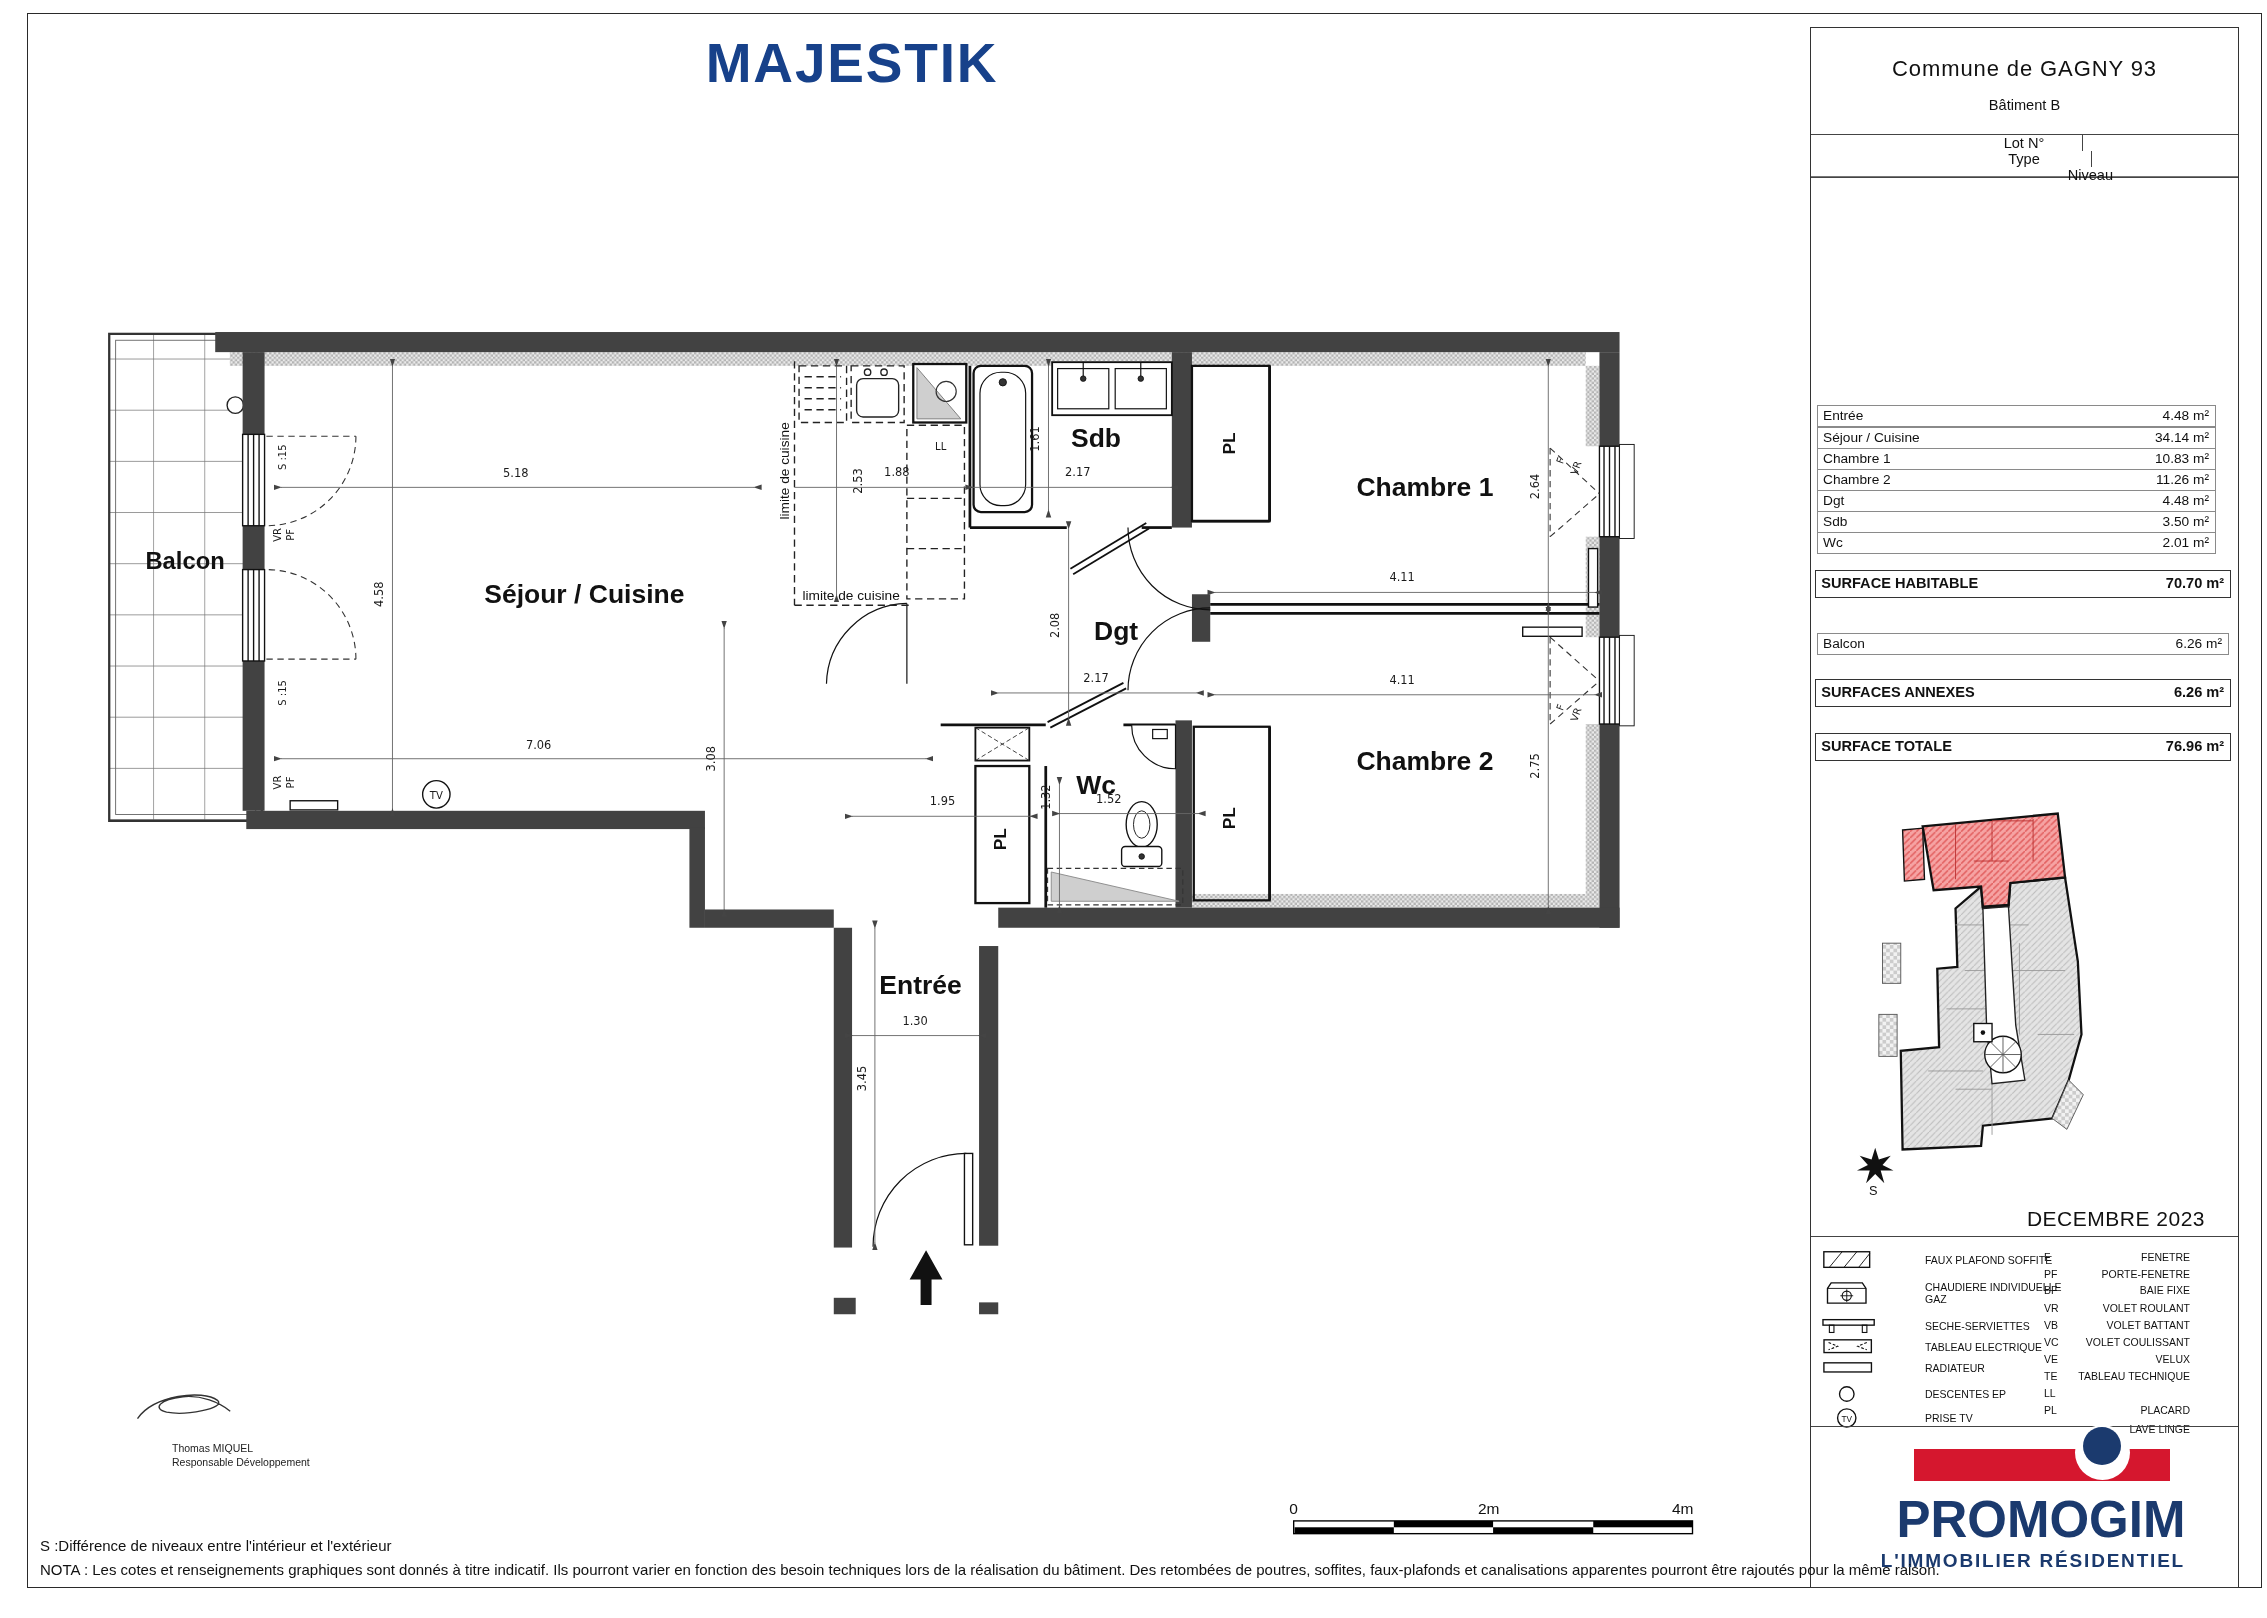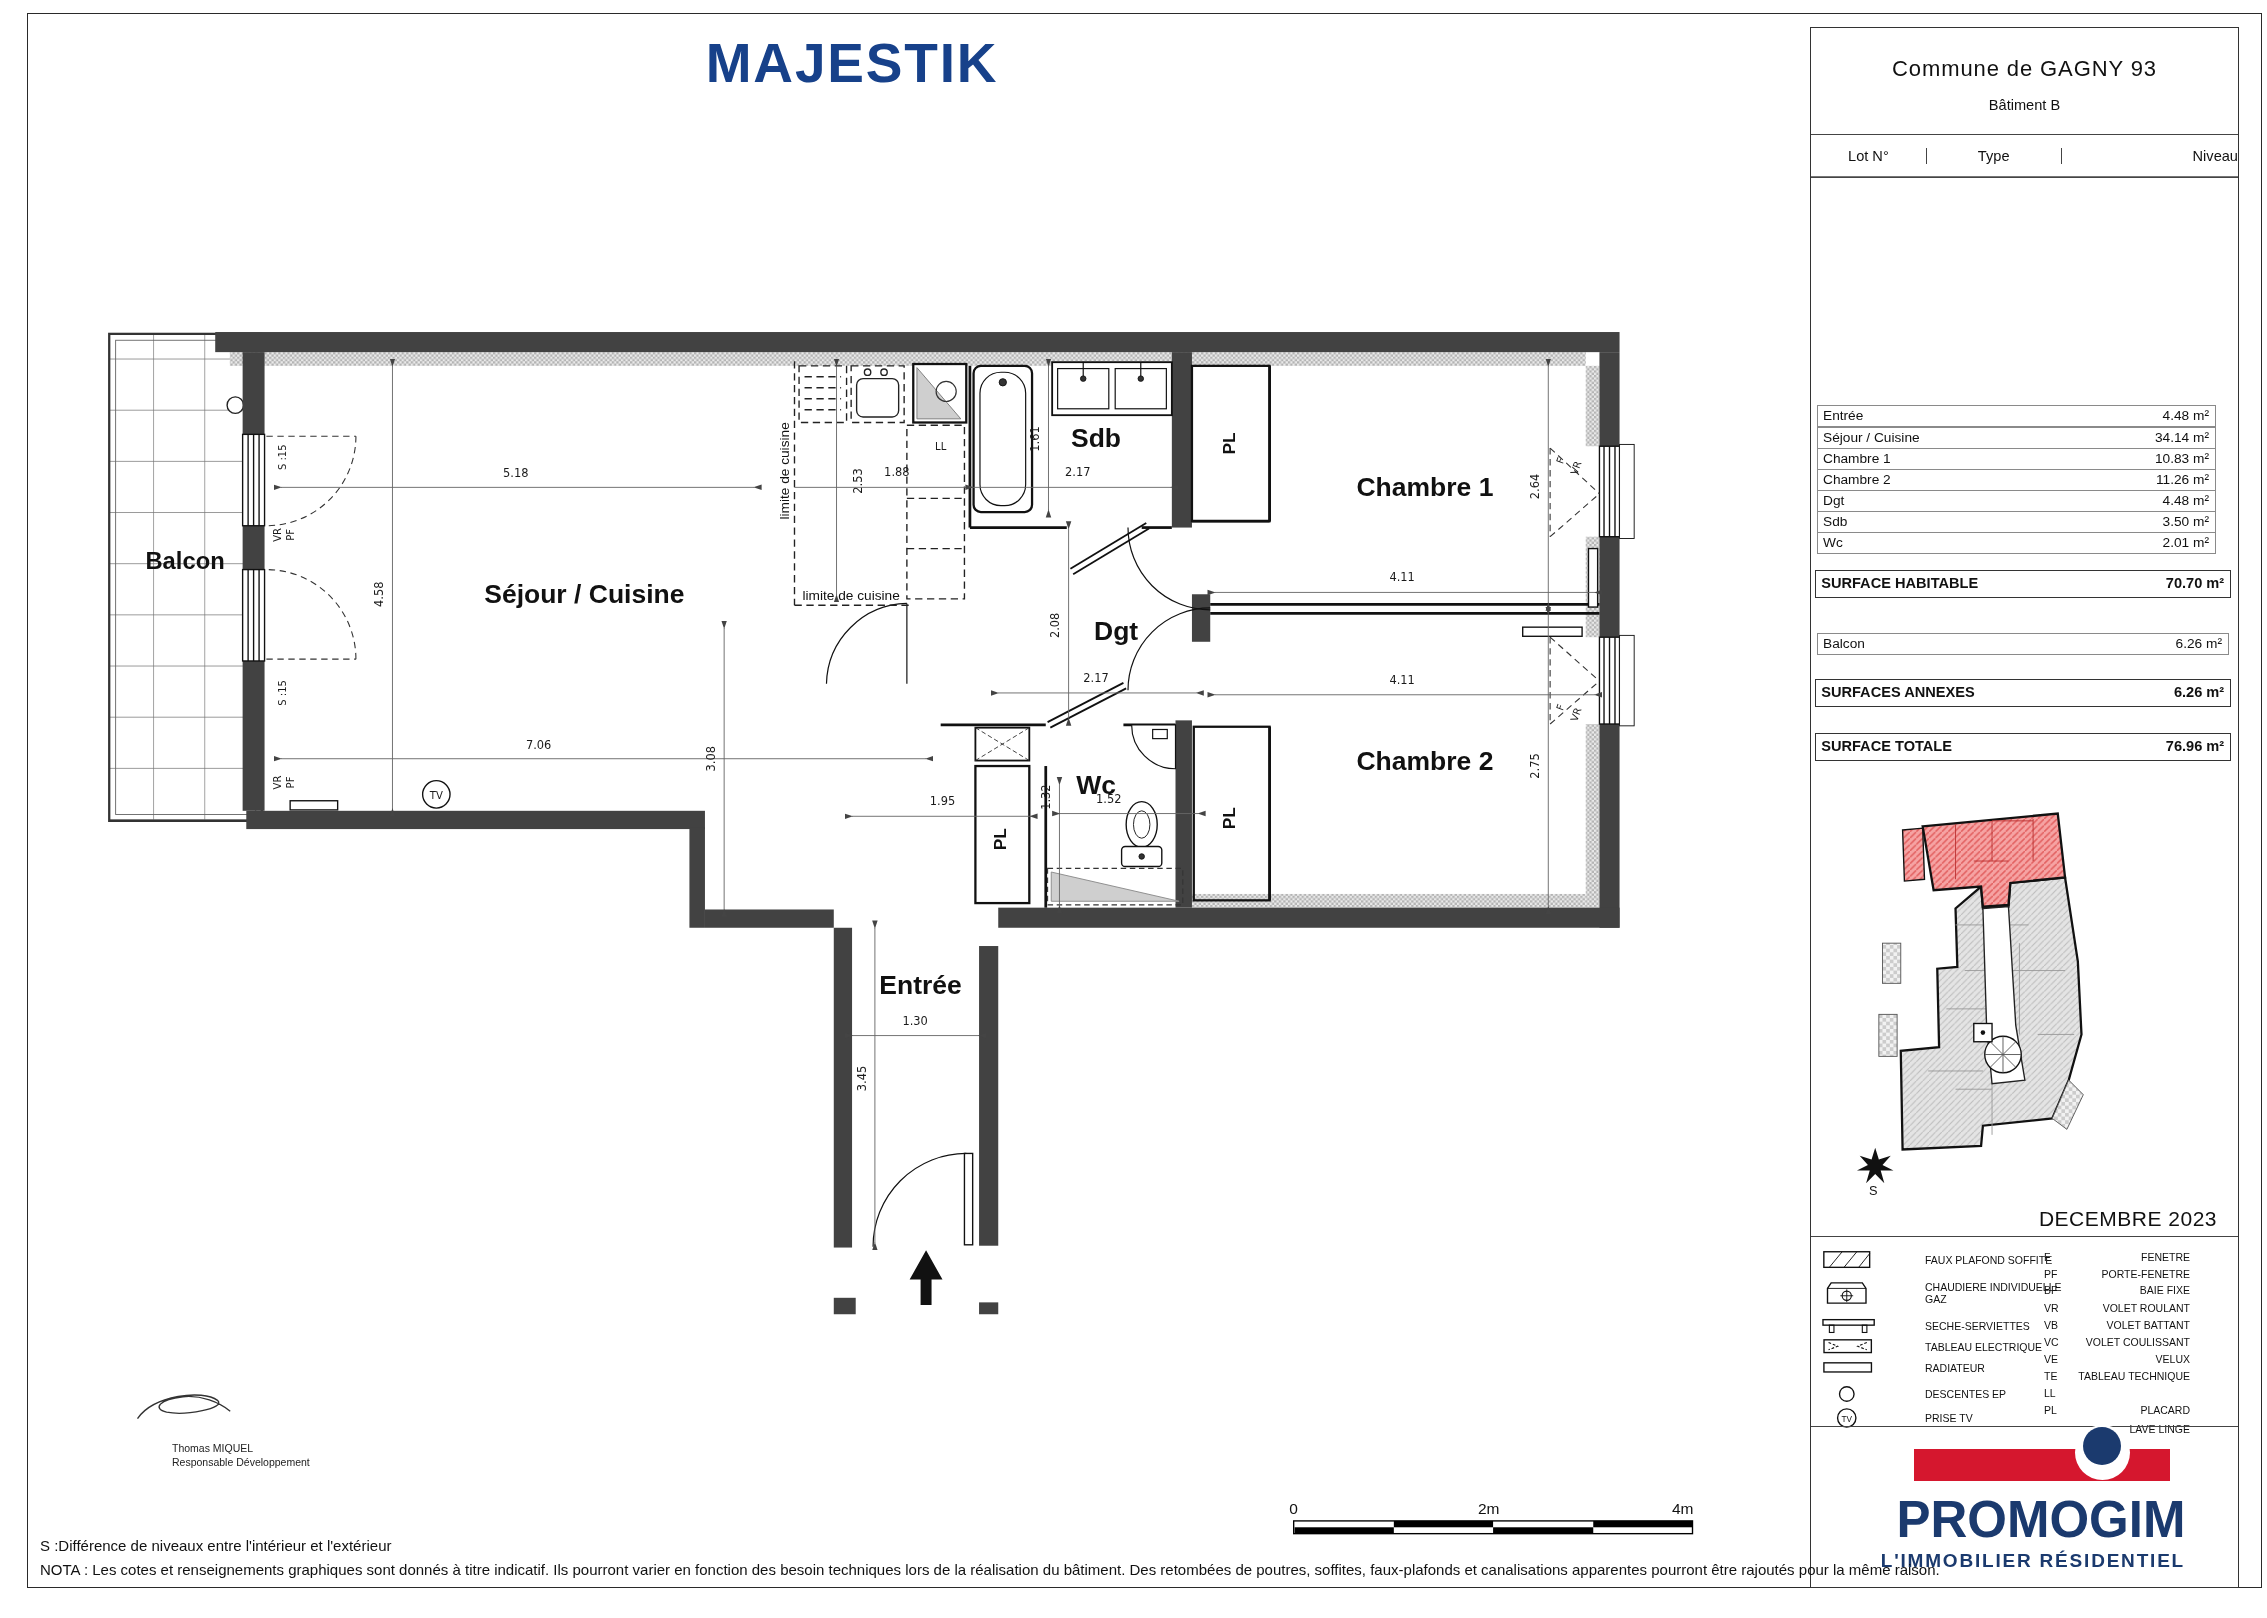--- a/index.html
+++ b/index.html
@@ -7,35 +7,35 @@
   .sheet-border{position:absolute;left:27.4px;top:12.8px;width:2233px;height:1573px;border:1.8px solid #2a2a2a;}
   .page-title{position:absolute;left:852px;top:31px;transform:translateX(-50%);
     font-size:55px;font-weight:bold;letter-spacing:1.8px;color:#17418a;}
   .plan-svg{position:absolute;left:27.4px;top:183px;}
   
   .panel{position:absolute;left:1810px;top:27.4px;width:427px;height:1559px;border:1.8px solid #333;background:#fff;}
   .panel .commune{position:absolute;top:27.4px;left:0;width:100%;text-align:center;font-size:22px;letter-spacing:0.9px;}
   .panel .batiment{position:absolute;top:69px;left:0;width:100%;text-align:center;font-size:14.6px;}
   .lot-table{position:absolute;top:106px;left:0;width:100%;border-top:1.8px solid #444;border-bottom:1.8px solid #444;}
   .lot-row{display:flex;height:41px;align-items:center;}
-  .lot-row.hdr{border-bottom:1.8px solid #777;}
+  .lot-row.hdr{border-bottom:1.8px solid #777;flex-direction:column;}
   .lot-cell{text-align:center;font-size:14.6px;}
   .lot-cell:nth-child(1){width:27%;border-right:1.4px solid #444;}
   .lot-cell:nth-child(2){width:31.5%;border-right:1.4px solid #444;}
   .lot-cell:nth-child(3){width:41.5%;text-align:right;}
   .surf-list{position:absolute;top:377px;left:5.5px;width:399px;}
   .surf-row{display:flex;justify-content:space-between;border:0.9px solid #8a8a8a;height:20px;
     line-height:20px;font-size:13.7px;padding:0 5.5px;margin-top:-0.9px;background:#fff;}
   .surf-row:first-child{margin-top:0;}
   .tot-box{position:absolute;left:3.7px;width:403px;display:flex;justify-content:space-between;
     border:1.8px solid #333;height:25.6px;line-height:25.6px;font-weight:bold;font-size:14.6px;padding:0 5.5px;background:#fff;}
   .thin-box{position:absolute;left:5.5px;width:399px;display:flex;justify-content:space-between;
     border:0.9px solid #8a8a8a;height:20px;line-height:20px;font-size:13.7px;padding:0 5.5px;background:#fff;}
   .siteplan{position:absolute;left:35px;top:778px;}
-  .date{position:absolute;top:1179px;right:21px;font-size:21px;letter-spacing:0.5px;margin-left:7px;}
+  .date{position:absolute;top:1179px;right:33px;font-size:21px;letter-spacing:0.5px;margin-left:7px;}
   .hr1{position:absolute;top:1208px;left:0;width:100%;border-top:1.8px solid #444;}
   .hr2{position:absolute;top:1398px;left:0;width:100%;border-top:1.8px solid #444;}
   .leg-row{position:absolute;left:11px;display:flex;align-items:center;}
   .leg-label{position:absolute;left:79px;width:146px;font-size:10.5px;line-height:12px;margin-left:24px;}
   .abbr-k{position:absolute;left:233px;font-size:10.5px;}
   .abbr-v{position:absolute;right:48px;font-size:10.5px;}
   
   .logo-bar{position:absolute;left:103px;top:1421px;width:256px;height:32px;background:#d5172e;}
   .logo-notch{position:absolute;left:264px;top:1397px;width:55px;height:55px;border-radius:50%;background:#fff;}
   .logo-dot{position:absolute;left:272px;top:1399px;width:38px;height:38px;border-radius:50%;background:#1b3a6e;}

